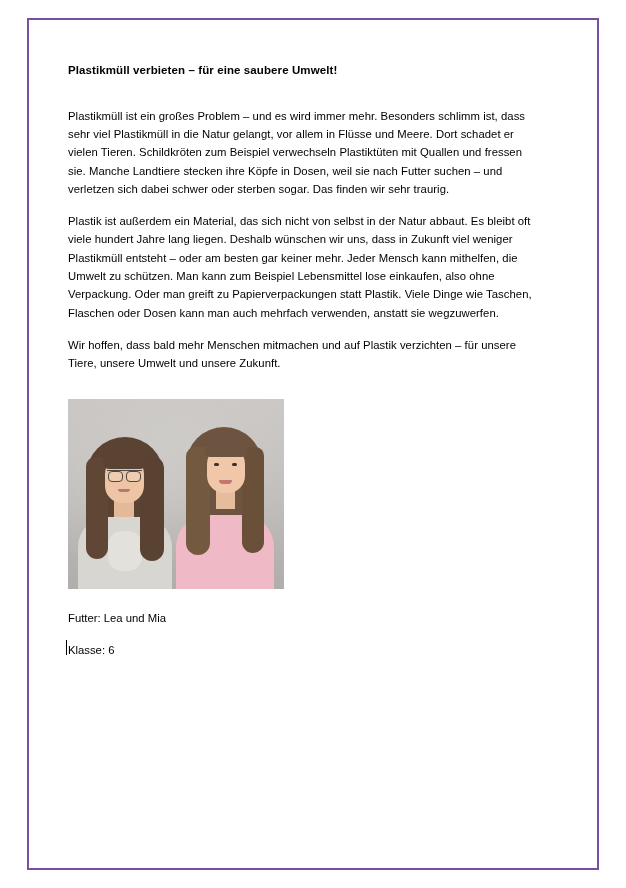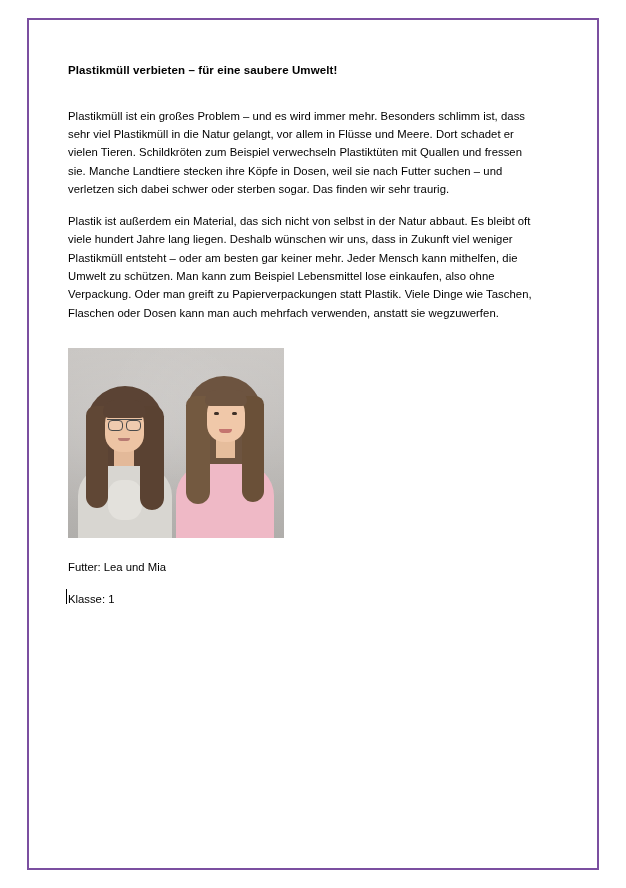--- a/index.html
+++ b/index.html
@@ -257,20 +257,21 @@
   <div class="page-border" style="border-color: rgb(123, 79, 160);"></div>
 
   <div class="content">
 
     <h1 class="doc-title">Plastikmüll verbieten – für eine saubere Umwelt!</h1>
 
     <p class="para">Plastikmüll ist ein großes Problem – und es wird immer mehr. Besonders schlimm ist, dass sehr viel Plastikmüll in die Natur gelangt, vor allem in Flüsse und Meere. Dort schadet er vielen Tieren. Schildkröten zum Beispiel verwechseln Plastiktüten mit Quallen und fressen sie. Manche Landtiere stecken ihre Köpfe in Dosen, weil sie nach Futter suchen – und verletzen sich dabei schwer oder sterben sogar. Das finden wir sehr traurig.</p>
 
     <p class="para">Plastik ist außerdem ein Material, das sich nicht von selbst in der Natur abbaut. Es bleibt oft viele hundert Jahre lang liegen. Deshalb wünschen wir uns, dass in Zukunft viel weniger Plastikmüll entsteht – oder am besten gar keiner mehr. Jeder Mensch kann mithelfen, die Umwelt zu schützen. Man kann zum Beispiel Lebensmittel lose einkaufen, also ohne Verpackung. Oder man greift zu Papierverpackungen statt Plastik. Viele Dinge wie Taschen, Flaschen oder Dosen kann man auch mehrfach verwenden, anstatt sie wegzuwerfen.</p>
 
+    <p class="para">Wir hoffen, dass bald mehr Menschen mitmachen und auf Plastik verzichten – für unsere Tiere, unsere Umwelt und unsere Zukunft.</p>
 
     <div class="photo-wrap">
       <div class="photo-bg"></div>
 
       <div class="person p1">
         <div class="hair-back"></div>
         <div class="body"></div>
         <div class="neck"></div>
         <div class="hair-l"></div>
         <div class="hair-r"></div>
@@ -291,17 +292,17 @@
         <div class="eye-l"></div>
         <div class="eye-r"></div>
         <div class="mouth"></div>
       </div>
     </div>
 
     <div class="caption">Futter: Lea und Mia</div>
 
     <div class="caption-2">
       <span class="caret"></span>
-      <span>Klasse: 1</span>
+      <span>Klasse: 6</span>
     </div>
 
   </div>
 </div>
 
 </body></html>

